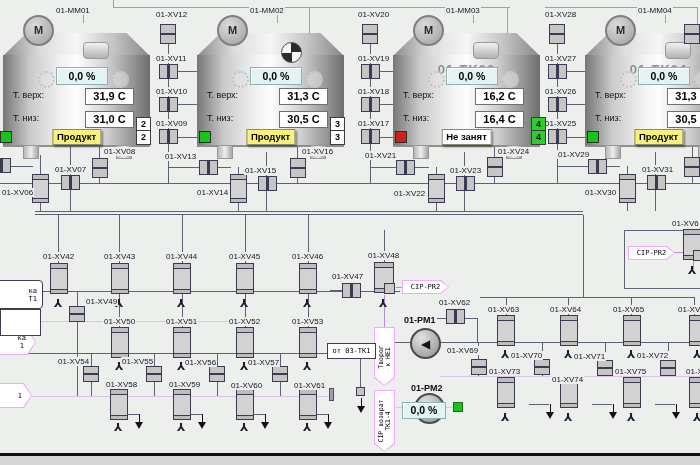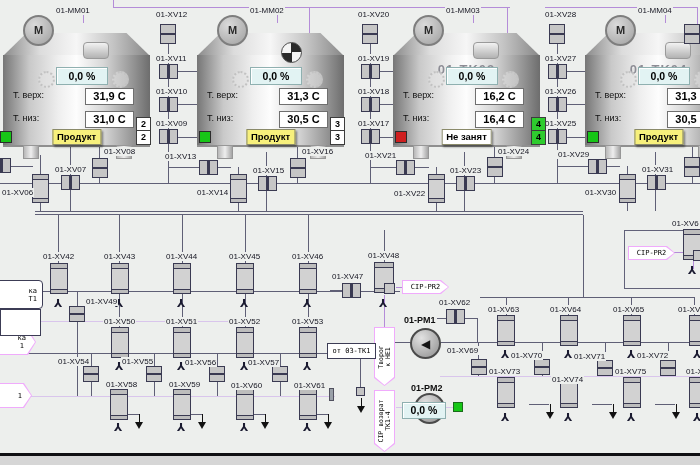--- a/index.html
+++ b/index.html
@@ -303,21 +303,21 @@
     <div class="valve vh" style="left: 61px; top: 175px;"></div>
     <div class="lbl" style="left: 54px; top: 165px;">01-XV07</div>
     <div class="valve vbigv" style="left: 32px; top: 174px;"></div>
     <div class="lbl" style="left: 1px; top: 188px;">01-XV06</div>
     <div class="valve vh" style="left: -8px; top: 158px;"></div>
     <div class="valve vh" style="left: 199px; top: 160px;"></div>
     <div class="lbl" style="left: 164px; top: 152px;">01-XV13</div>
     <div class="valve vv" style="left: 290px; top: 158px;"></div>
     <div class="lbl" style="left: 301px; top: 147px;">01-XV16</div>
     <div class="valve vh" style="left: 258px; top: 176px;"></div>
-    <div class="lbl" style="left: 252px; top: 166px;">01-XV15</div>
+    <div class="lbl" style="left: 244px; top: 166px;">01-XV15</div>
     <div class="valve vbigv" style="left: 230px; top: 174px;"></div>
     <div class="lbl" style="left: 196px; top: 188px;">01-XV14</div>
     <div class="valve vh" style="left: 396px; top: 160px;"></div>
     <div class="lbl" style="left: 364px; top: 151px;">01-XV21</div>
     <div class="valve vv" style="left: 487px; top: 157px;"></div>
     <div class="lbl" style="left: 497px; top: 147px;">01-XV24</div>
     <div class="valve vh" style="left: 456px; top: 176px;"></div>
     <div class="lbl" style="left: 449px; top: 166px;">01-XV23</div>
     <div class="valve vbigv" style="left: 428px; top: 174px;"></div>
     <div class="lbl" style="left: 393px; top: 189px;">01-XV22</div>

